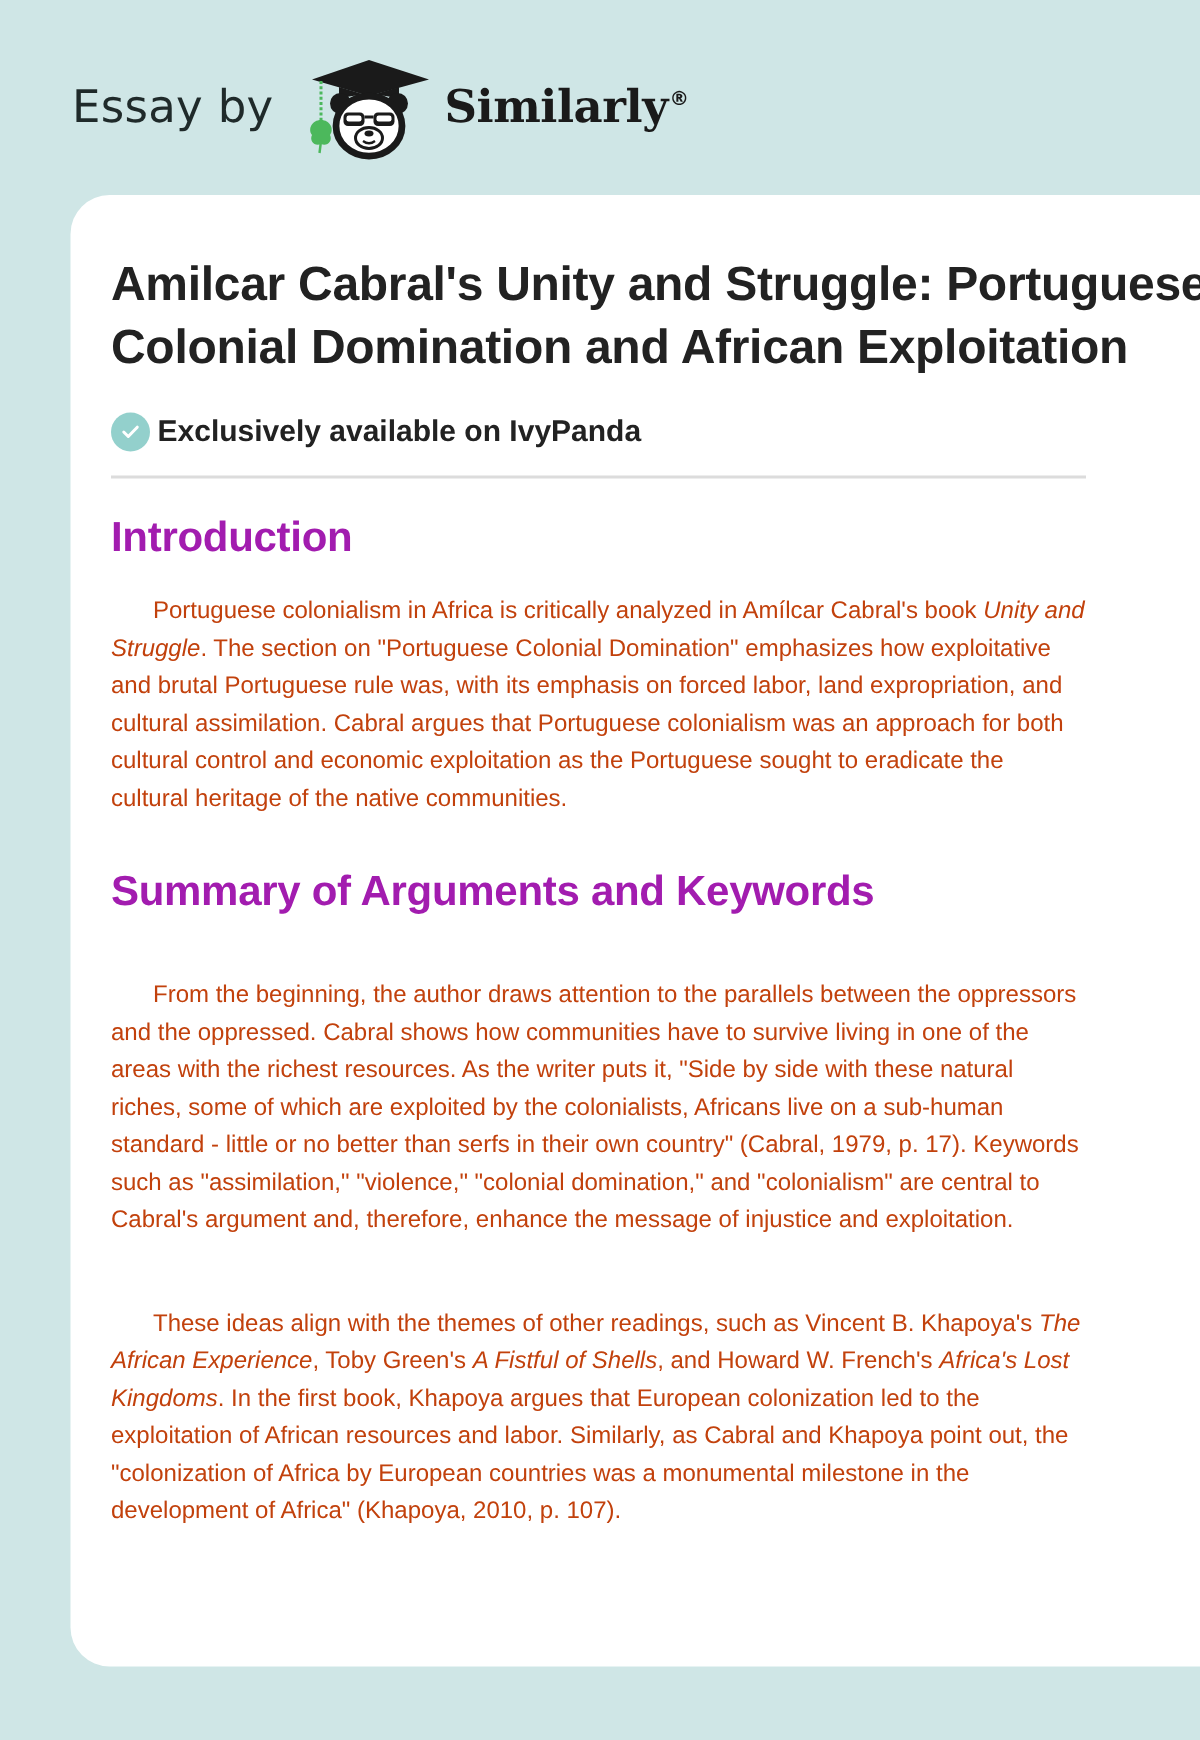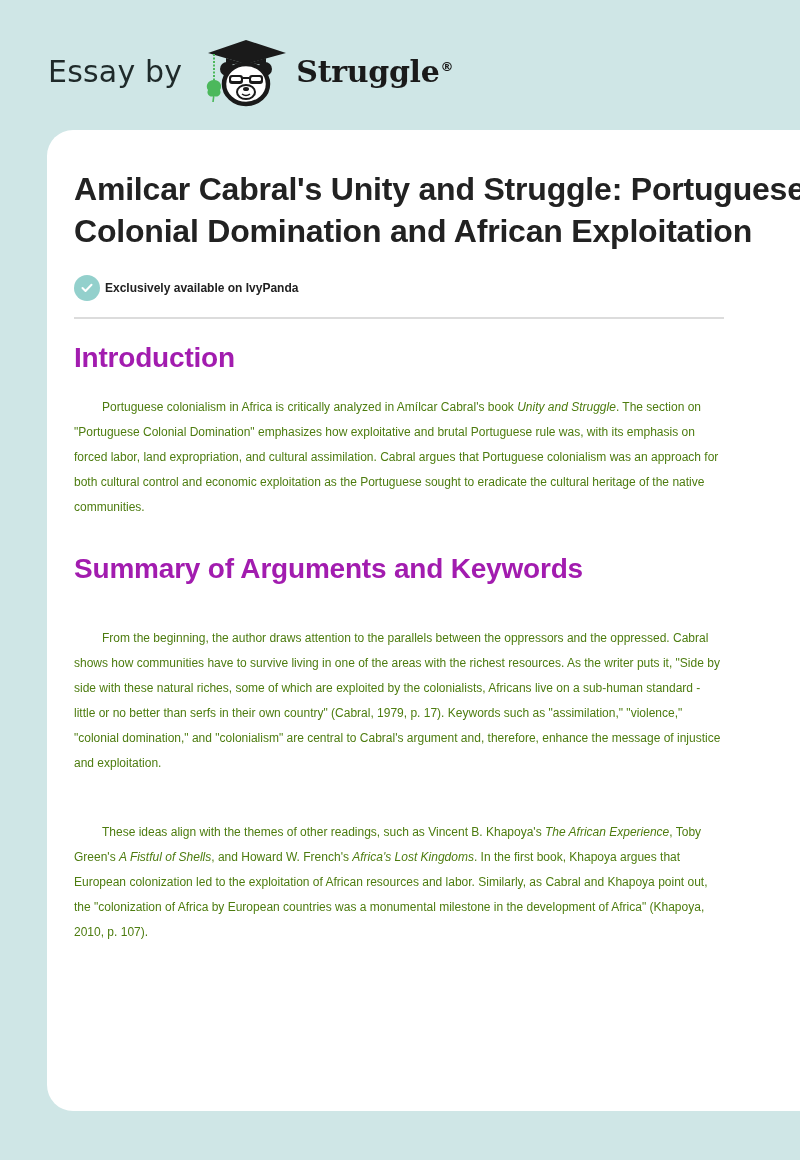--- a/index.html
+++ b/index.html
@@ -89,21 +89,21 @@
       background: #93d0cc;
       display: flex;
       align-items: center;
       justify-content: center;
       margin-right: 5px;
       flex-shrink: 0;
     }
     .exclusive-label {
       font-family: "Liberation Sans", sans-serif;
       font-weight: bold;
-      font-size: 12px;
+      font-size: 20px;
       color: #222222;
     }
 
     .divider {
       height: 2px;
       background: #dcdcdc;
       margin-top: 16px;
       width: 650px;
     }
 
@@ -114,23 +114,23 @@
       line-height: 34px;
       color: #a21caf;
       letter-spacing: -0.2px;
     }
     .h-intro { margin-top: 22px; }
     .h-summary { margin-top: 32px; }
     .h-connections { margin-top: 16px; }
 
     .para {
       font-family: "Liberation Sans", sans-serif;
-      font-size: 12px;
+      font-size: 16px;
       line-height: 25px;
-      color: #4d7c0f;
+      color: #c2410c;
       text-indent: 28px;
       width: 650px;
     }
     .p-intro { margin-top: 20px; }
     .p-summary { margin-top: 40px; }
     .p-connections { margin-top: 44px; }
     .para i { font-style: italic; }
   </style>
 </head>
 <body>
@@ -158,21 +158,21 @@
       <rect x="49" y="39" width="14" height="9" rx="3" fill="#1a1a1a"></rect>
       <line x1="43" y1="42" x2="49" y2="42" stroke="#1a1a1a" stroke-width="2"></line>
       <rect x="31" y="41" width="10" height="4" rx="1.5" fill="#ffffff"></rect>
       <rect x="51" y="41" width="10" height="4" rx="1.5" fill="#ffffff"></rect>
 
       <ellipse cx="46" cy="56" rx="9" ry="7" fill="#ffffff" stroke="#1a1a1a" stroke-width="2"></ellipse>
       <ellipse cx="46" cy="53" rx="3" ry="2" fill="#1a1a1a"></ellipse>
       <path d="M42,58 Q46,61 50,58" stroke="#1a1a1a" stroke-width="1.5" fill="none"></path>
     </svg>
   </span>
-  <span class="brand-name"><span>Struggle</span><span class="brand-reg">®</span></span>
+  <span class="brand-name"><span>Similarly</span><span class="brand-reg">®</span></span>
 </div>
 
 <main class="card">
 
   <h1 class="title">Amilcar Cabral's Unity and Struggle: Portuguese Colonial Domination and African Exploitation</h1>
 
   <div class="exclusive">
     <span class="check-badge">
       <svg width="12" height="10" viewBox="0 0 12 10" xmlns="http://www.w3.org/2000/svg">
         <path d="M1.5,5 L4.5,8 L10.5,1.8" stroke="#ffffff" stroke-width="2" fill="none" stroke-linecap="round" stroke-linejoin="round"></path>

